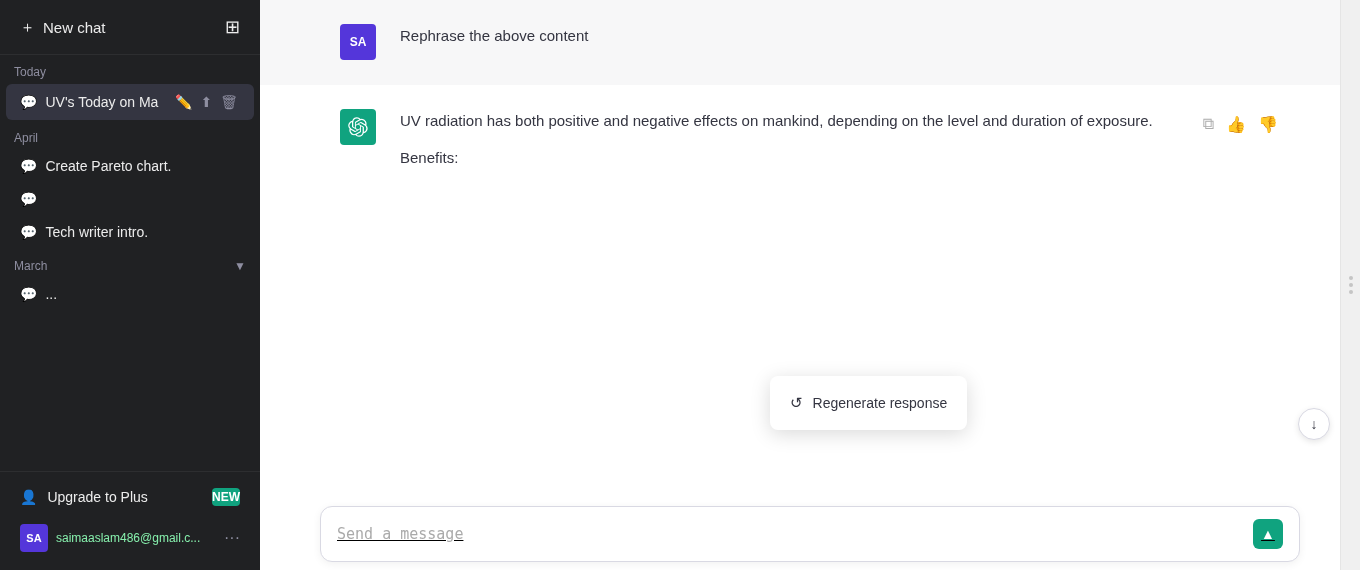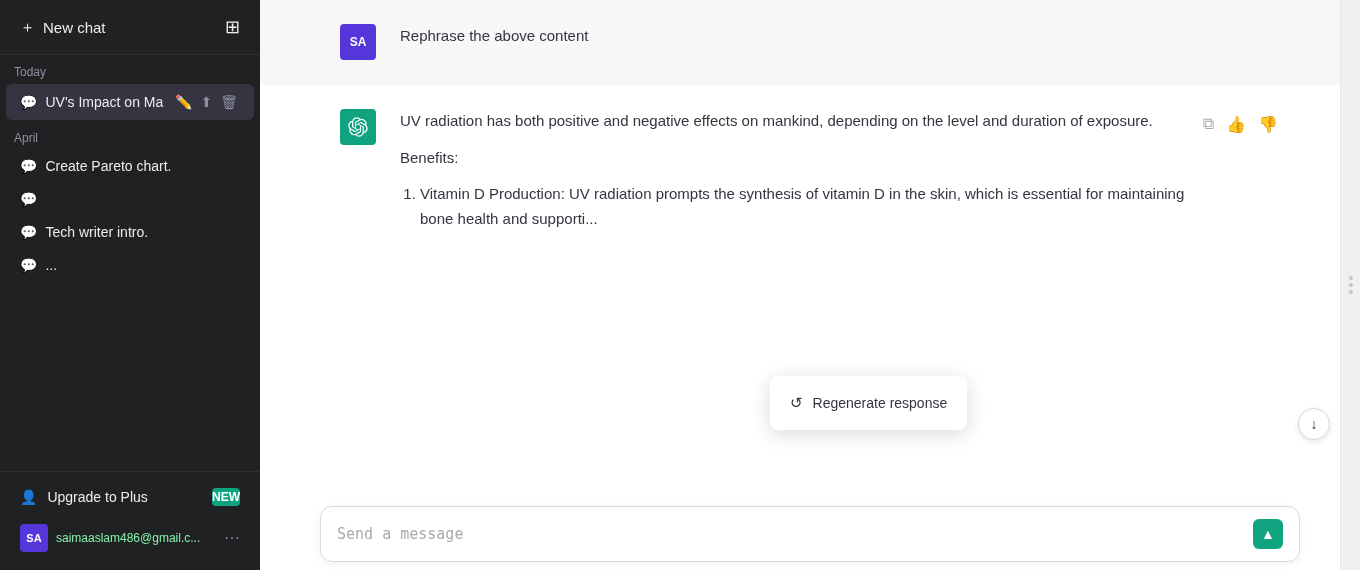--- a/index.html
+++ b/index.html
@@ -278,20 +278,21 @@
     }
 
     #message-input-wrapper {
       display: flex;
       align-items: center;
       border: 1px solid #d9d9e3;
       border-radius: 12px;
       padding: 12px 16px;
       background: #fff;
       box-shadow: 0 2px 8px rgba(0,0,0,0.06);
+      text-decoration: underline;
     }
 
     #message-input {
       flex: 1;
       border: none;
       outline: none;
       font-size: 15px;
       color: #343541;
       background: transparent;
       resize: none;
@@ -386,21 +387,21 @@
   </div>
 
   <div class="sidebar-scroll">
 
     <div class="section-header-row">
       <span class="section-label">Today</span>
     </div>
 
     <div class="sidebar-item active">
       <span class="chat-icon">💬</span>
-      <span class="item-text">UV's Impact on Ma</span>
+      <span class="item-text">UV's Today on Ma</span>
       <div class="item-actions">
         <span>✏️</span>
         <span>⬆</span>
         <span>🗑</span>
       </div>
     </div>
 
     <div class="section-header-row">
       <span class="section-label">April</span>
     </div>
@@ -412,20 +413,24 @@
 
     <div class="sidebar-item">
       <span class="chat-icon">💬</span>
     </div>
 
     <div class="sidebar-item">
       <span class="chat-icon">💬</span>
       <span class="item-text">Tech writer intro.</span>
     </div>
 
+    <div class="section-header-row">
+      <span class="section-label">March</span>
+      <span class="arrow">▼</span>
+    </div>
 
     <div class="sidebar-item">
       <span class="chat-icon">💬</span>
       <span class="item-text">...</span>
     </div>
 
   </div>
 
   <div id="sidebar-footer">
     <button id="upgrade-btn">
@@ -459,25 +464,20 @@
 
     <div class="message-row">
       <div class="avatar-circle avatar-gpt">
         <svg width="20" height="20" viewBox="0 0 41 41" fill="none" xmlns="http://www.w3.org/2000/svg">
           <path d="M37.532 16.87a9.963 9.963 0 00-.856-8.184 10.078 10.078 0 00-10.855-4.835 9.964 9.964 0 00-7.505-3.354 10.079 10.079 0 00-9.614 6.977 9.967 9.967 0 00-6.664 4.834 10.08 10.08 0 001.24 11.817 9.965 9.965 0 00.856 8.185 10.079 10.079 0 0010.855 4.835 9.965 9.965 0 007.504 3.353 10.078 10.078 0 009.617-6.981 9.967 9.967 0 006.663-4.834 10.079 10.079 0 00-1.241-11.813zM22.498 37.886a7.474 7.474 0 01-4.799-1.735c.061-.033.168-.091.237-.134l7.964-4.6a1.294 1.294 0 00.655-1.134V19.054l3.366 1.944a.12.12 0 01.066.092v9.299a7.505 7.505 0 01-7.49 7.496zM6.392 31.006a7.471 7.471 0 01-.894-5.023c.06.036.162.099.237.141l7.964 4.6a1.297 1.297 0 001.308 0l9.724-5.614v3.888a.12.12 0 01-.048.103l-8.051 4.649a7.504 7.504 0 01-10.24-2.744zM4.297 13.62A7.469 7.469 0 018.2 10.333c0 .068-.004.19-.004.274v9.201a1.294 1.294 0 00.654 1.132l9.723 5.614-3.366 1.944a.12.12 0 01-.114.012L7.044 23.86a7.504 7.504 0 01-2.747-10.24zm27.658 6.437l-9.724-5.615 3.367-1.943a.121.121 0 01.114-.012l8.048 4.648a7.498 7.498 0 01-1.158 13.528v-9.476a1.293 1.293 0 00-.647-1.13zm3.35-5.043c-.059-.037-.162-.099-.236-.141l-7.965-4.6a1.298 1.298 0 00-1.308 0l-9.723 5.614v-3.888a.12.12 0 01.048-.103l8.05-4.645a7.497 7.497 0 0111.135 7.763zm-21.063 6.929l-3.367-1.944a.12.12 0 01-.065-.092v-9.299a7.497 7.497 0 0112.293-5.756 6.94 6.94 0 00-.236.134l-7.965 4.6a1.294 1.294 0 00-.654 1.132l-.006 11.225zm1.829-3.943l4.33-2.501 4.332 2.497v4.998l-4.329 2.5-4.333-2.497V18z" fill="currentColor"></path>
         </svg>
       </div>
       <div class="message-content">
         <p>UV radiation has both positive and negative effects on mankind, depending on the level and duration of exposure.</p>
         <p>Benefits:</p>
-        <ol>
-          <li>
-            <span>Vitamin D Production: UV radiation prompts the synthesis of vitamin D in the skin, which is essential for maintaining bone health and supporti...</span>
-          </li>
-        </ol>
       </div>
       <div class="message-actions">
         <button class="msg-action-btn" title="Copy">⧉</button>
         <button class="msg-action-btn" title="Thumbs up">👍</button>
         <button class="msg-action-btn" title="Thumbs down">👎</button>
       </div>
     </div>
 
   </div>
 

